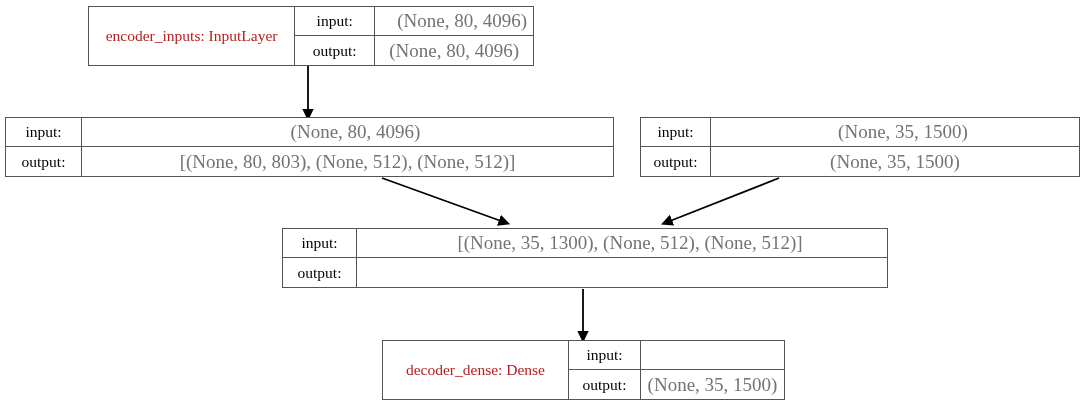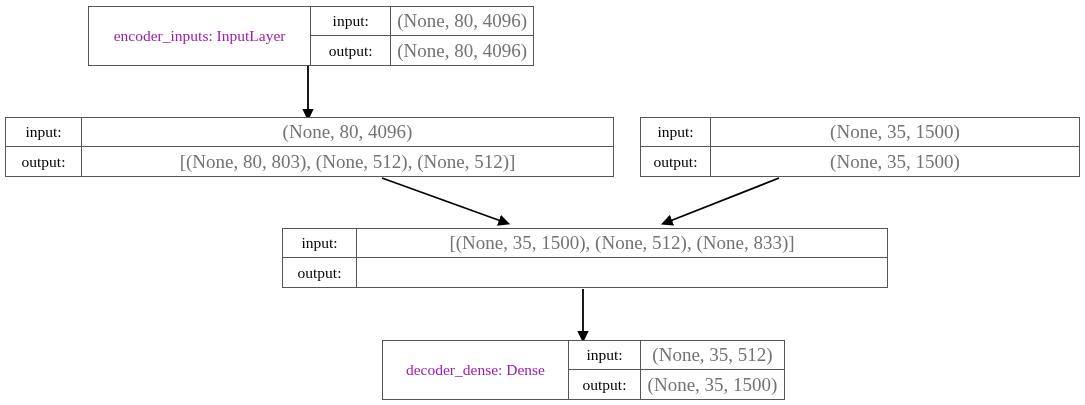--- a/index.html
+++ b/index.html
@@ -24,39 +24,40 @@
     background: #ffffff;
   }
   .node-name {
     box-sizing: border-box;
     display: flex;
     align-items: center;
     justify-content: center;
     text-align: right;
     padding: 0 8px;
     font-size: 15.5px;
-    color: #a21caf;
+    color: #b91c1c;
     border-right: 1.6px solid #555555;
     white-space: nowrap;
   }
   .io-col {
     box-sizing: border-box;
     display: flex;
     flex-direction: column;
     flex: 1 1 auto;
   }
   .io-row {
     box-sizing: border-box;
     display: flex;
     flex-direction: row;
     flex: 1 1 50%;
     min-height: 0;
   }
   .io-row.top {
     border-bottom: 1.6px solid #555555;
+    gap: 16px;
   }
   .io-label {
     box-sizing: border-box;
     display: flex;
     align-items: center;
     justify-content: center;
     font-size: 15.5px;
     color: #000000;
     border-right: 1.6px solid #555555;
     white-space: nowrap;
@@ -139,34 +140,33 @@
         <div class="io-label" style="width:70px;">output:</div>
         <div class="io-shape">(None, 35, 1500)</div>
       </div>
     </div>
   </div>
 
   <div class="node" style="left:282px; top:228px; width:606px; height:60px;">
     <div class="io-col">
       <div class="io-row top">
         <div class="io-label" style="width:74px;">input:</div>
-        <div class="io-shape">[(None, 35, 1500), (None, 512), (None, 833)]</div>
+        <div class="io-shape">[(None, 35, 1300), (None, 512), (None, 512)]</div>
       </div>
       <div class="io-row">
         <div class="io-label" style="width:74px;">output:</div>
       </div>
     </div>
   </div>
 
   <div class="node" style="left:382px; top:340px; width:403px; height:60px;">
     <div class="node-name" style="width:186px;">decoder_dense: Dense</div>
     <div class="io-col">
       <div class="io-row top">
         <div class="io-label" style="width:72px;">input:</div>
-        <div class="io-shape">(None, 35, 512)</div>
       </div>
       <div class="io-row">
         <div class="io-label" style="width:72px;">output:</div>
         <div class="io-shape">(None, 35, 1500)</div>
       </div>
     </div>
   </div>
 
 </div>
 

